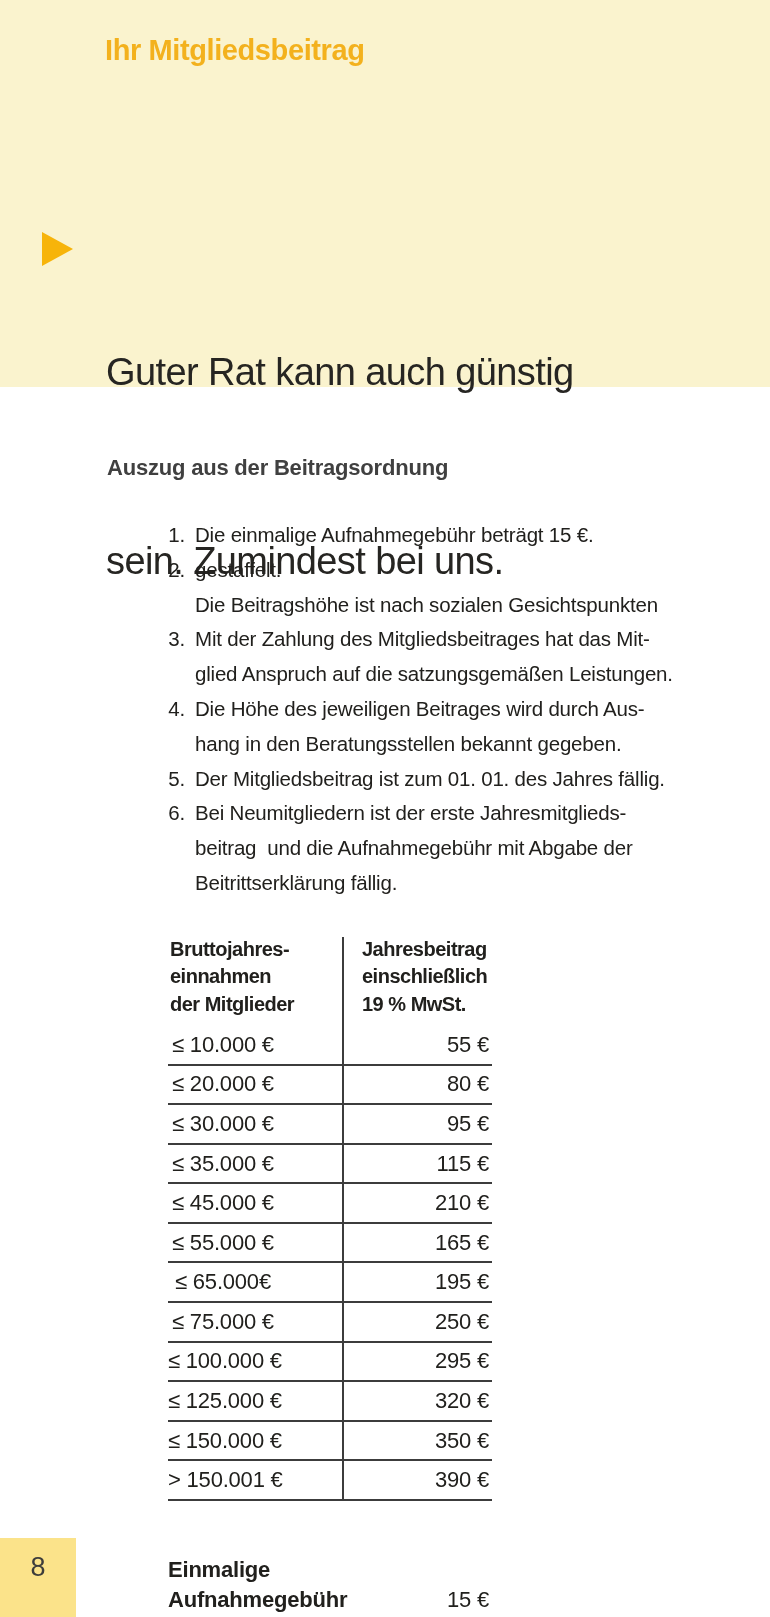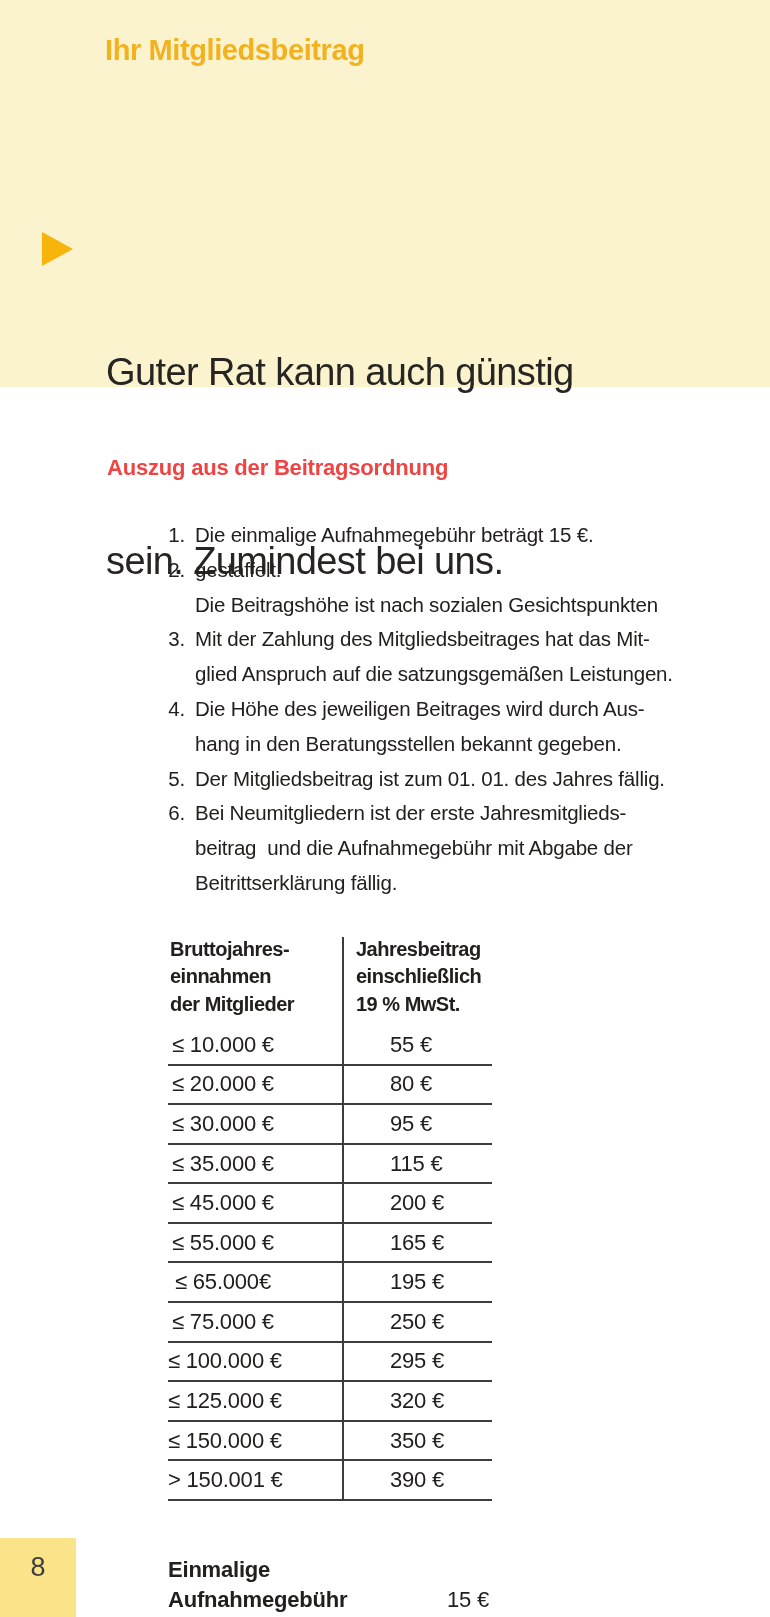--- a/index.html
+++ b/index.html
@@ -17,47 +17,47 @@
     position:absolute;left:42px;top:232px;width:0;height:0;
     border-left:31px solid #f7b40a;border-top:17.5px solid transparent;border-bottom:17.5px solid transparent;
   }
   .headline{
     position:absolute;left:106px;top:215px;font-size:38px;line-height:63px;
     color:#262522;letter-spacing:-0.6px;font-weight:400;white-space:pre;
   }
   
   .section-title{
     position:absolute;left:107px;top:455px;font-size:22px;font-weight:700;
-    letter-spacing:-0.2px;color:#ef4444;white-space:pre;
+    letter-spacing:-0.2px;color:#404040;white-space:pre;
   }
   
   .list{position:absolute;left:140px;top:518px;width:600px;}
   .li{display:flex;}
   .num{
     width:45px;text-align:right;font-size:20.5px;line-height:34.8px;
     letter-spacing:-0.2px;flex:0 0 45px;white-space:pre;
   }
   .li-text{margin-left:10px;}
   .li-line{font-size:20.5px;line-height:34.8px;letter-spacing:-0.2px;white-space:pre;}
   
   .fee-table{position:absolute;left:168px;top:936px;width:324px;}
   .vline{position:absolute;left:174px;top:1px;width:2px;height:564px;background:#3c3c3c;}
   .thead{display:flex;height:82px;}
   .th{font-size:20px;font-weight:700;line-height:27.3px;letter-spacing:-0.5px;box-sizing:border-box;}
   .th1{width:174px;padding-left:2px;}
-  .th2{width:150px;padding-left:14px;white-space:nowrap;}
+  .th2{width:150px;padding-left:20px;white-space:nowrap;}
   .th-line{white-space:pre;}
   .tbody{margin-top:8px;}
   .tr{
     display:flex;height:39.58px;align-items:center;
     border-bottom:2px solid #3c3c3c;box-sizing:border-box;
   }
   .td{font-size:22px;letter-spacing:-0.2px;box-sizing:border-box;white-space:pre;}
   .td1{width:174px;text-align:center;padding-right:64px;}
-  .td2{width:150px;padding-right:3px;padding-left:48px;}
+  .td2{width:150px;text-align:right;padding-right:3px;padding-left:48px;}
   
   .fee-footer{position:absolute;left:168px;top:1521px;width:324px;}
   .ff-line1{font-size:22px;font-weight:700;line-height:30px;letter-spacing:-0.2px;white-space:pre;margin-top:34px;}
   .ff-line2{display:flex;align-items:flex-end;line-height:30px;}
   .ff-label2{font-size:22px;font-weight:700;letter-spacing:-0.2px;white-space:pre;}
   .ff-value{margin-left:auto;font-size:22px;letter-spacing:-0.2px;padding-right:3px;white-space:pre;}
   
   .page-tab{
     position:absolute;left:0;top:1538px;width:76px;height:79px;background:#fbe38a;
     text-align:center;
@@ -149,21 +149,21 @@
     <div class="tr">
       <div class="td td1">≤ 30.000 €</div>
       <div class="td td2">95 €</div>
     </div>
     <div class="tr">
       <div class="td td1">≤ 35.000 €</div>
       <div class="td td2">115 €</div>
     </div>
     <div class="tr">
       <div class="td td1">≤ 45.000 €</div>
-      <div class="td td2">200 €</div>
+      <div class="td td2">210 €</div>
     </div>
     <div class="tr">
       <div class="td td1">≤ 55.000 €</div>
       <div class="td td2">165 €</div>
     </div>
     <div class="tr">
       <div class="td td1">≤ 65.000€</div>
       <div class="td td2">195 €</div>
     </div>
     <div class="tr">

